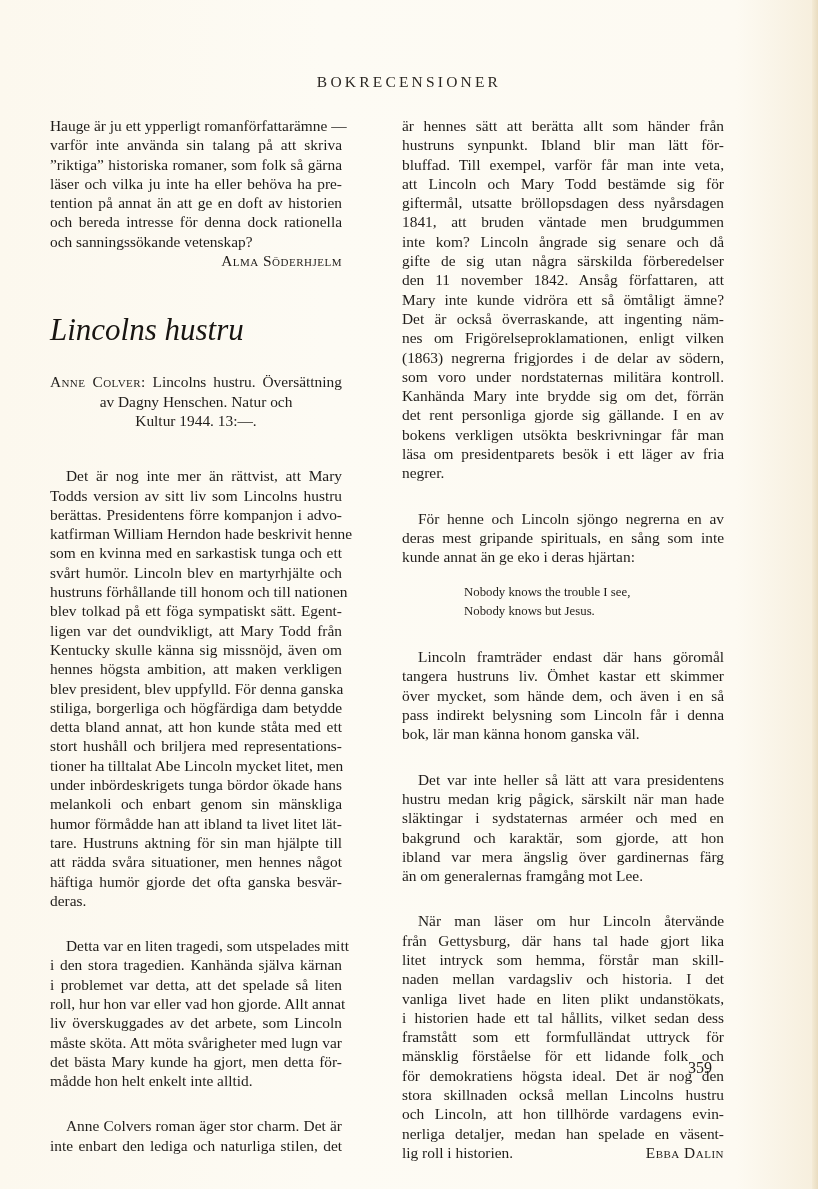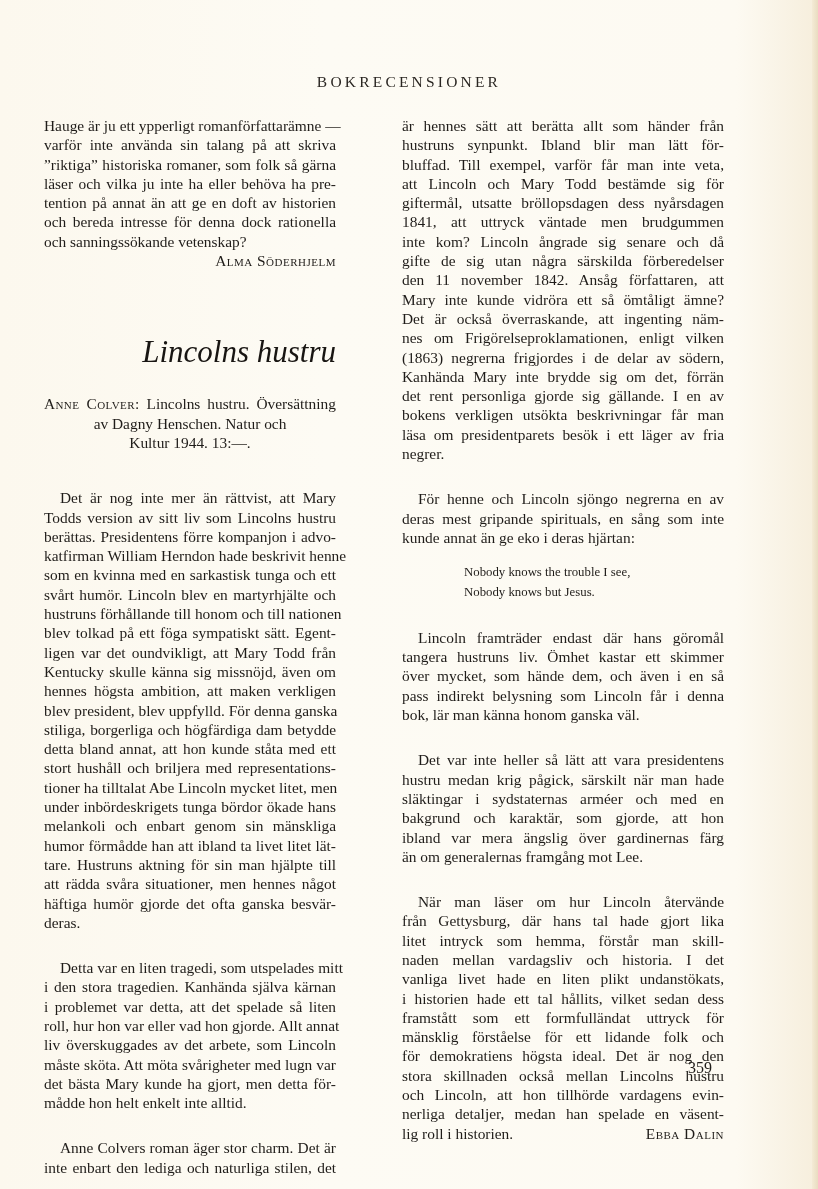--- a/index.html
+++ b/index.html
@@ -24,33 +24,33 @@
     font-family: "Liberation Serif", serif;
     font-size: 15.5px; letter-spacing: 3.2px;
     color: #2a2622;
   }
   .col {
     position: absolute; top: 116px; width: 292px;
     font-family: "Liberation Serif", serif;
     font-size: 15.4px; line-height: 19.3px;
     color: #1f1c19;
   }
-  .col.left { left: 44px; }
+  .col.left { left: 50px; }
   .col.right { left: 402px; width: 322px; }
   .line { display: block; white-space: nowrap; text-align: justify; text-align-last: justify; height: 19.3px; }
   .line.last { text-align-last: left; }
   .line.indent { padding-left: 16px; margin-top: 26px; }
   .sig {
     display: block; text-align: right; font-variant: small-caps;
     letter-spacing: 0.5px; height: 19.3px;
   }
   .article-title {
-    display: block; text-align: right;
+    display: block; text-align: left;
     font-style: italic; font-size: 31px; line-height: 40px;
-    margin: 62px 0 22px 0; color: #181512;
+    margin: 40px 0 22px 0; color: #181512;
   }
   .biblio { display: block; text-align: center; }
   .biblio .line { text-align: center; text-align-last: center; }
   .sc { font-variant: small-caps; letter-spacing: 0.4px; }
   .it { }
   .gap-small { height: 10px; display: block; }
   .verse {
     display: block; padding-left: 62px; margin: 16px 0 16px 0;
     font-size: 12.8px; line-height: 19px;
   }
@@ -137,28 +137,29 @@
     </div>
   </div>
 
   <div class="col right">
     <div>
       <span class="line">är hennes sätt att berätta allt som händer från</span>
       <span class="line">hustruns synpunkt. Ibland blir man lätt för-</span>
       <span class="line">bluffad. Till exempel, varför får man inte veta,</span>
       <span class="line">att Lincoln och Mary Todd bestämde sig för</span>
       <span class="line">giftermål, utsatte bröllopsdagen dess nyårsdagen</span>
-      <span class="line">1841, att uttryck väntade men brudgummen</span>
+      <span class="line">1841, att bruden väntade men brudgummen</span>
       <span class="line">inte kom? Lincoln ångrade sig senare och då</span>
       <span class="line">gifte de sig utan några särskilda förberedelser</span>
       <span class="line">den 11 november 1842. Ansåg författaren, att</span>
       <span class="line"><span>Mary inte </span><span class="it">kunde</span><span> vidröra ett så ömtåligt ämne?</span></span>
       <span class="line">Det är också överraskande, att ingenting näm-</span>
       <span class="line">nes om Frigörelseproklamationen, enligt vilken</span>
       <span class="line">(1863) negrerna frigjordes i de delar av södern,</span>
+      <span class="line">som voro under nordstaternas militära kontroll.</span>
       <span class="line">Kanhända Mary inte brydde sig om det, förrän</span>
       <span class="line">det rent personliga gjorde sig gällande. I en av</span>
       <span class="line">bokens verkligen utsökta beskrivningar får man</span>
       <span class="line">läsa om presidentparets besök i ett läger av fria</span>
       <span class="line last">negrer.</span>
     </div>
 
     <div>
       <span class="line indent">För henne och Lincoln sjöngo negrerna en av</span>
       <span class="line">deras mest gripande spirituals, en sång som inte</span>

